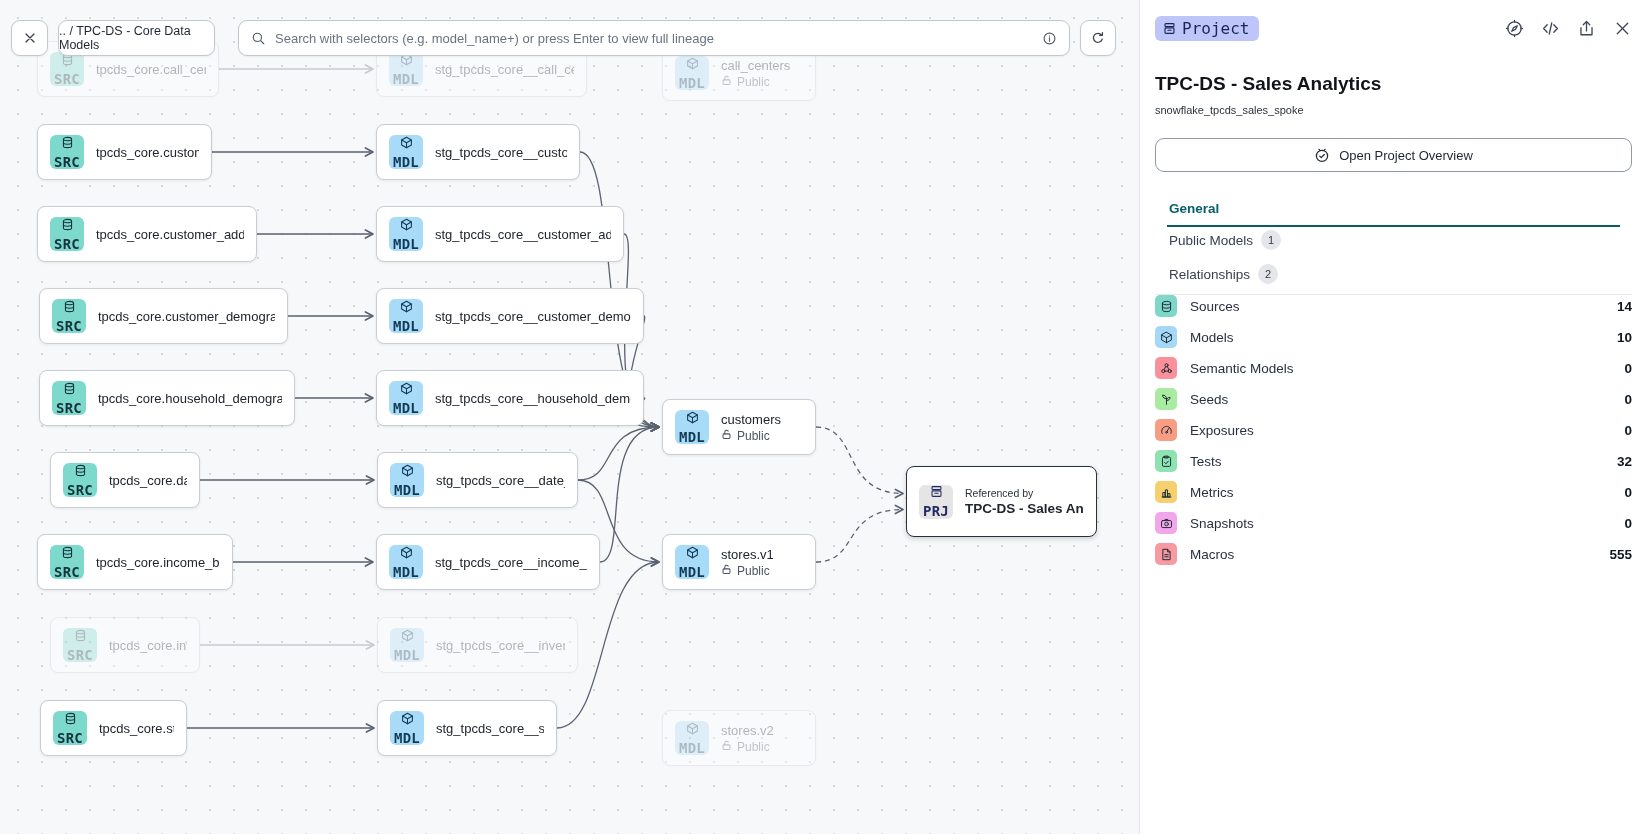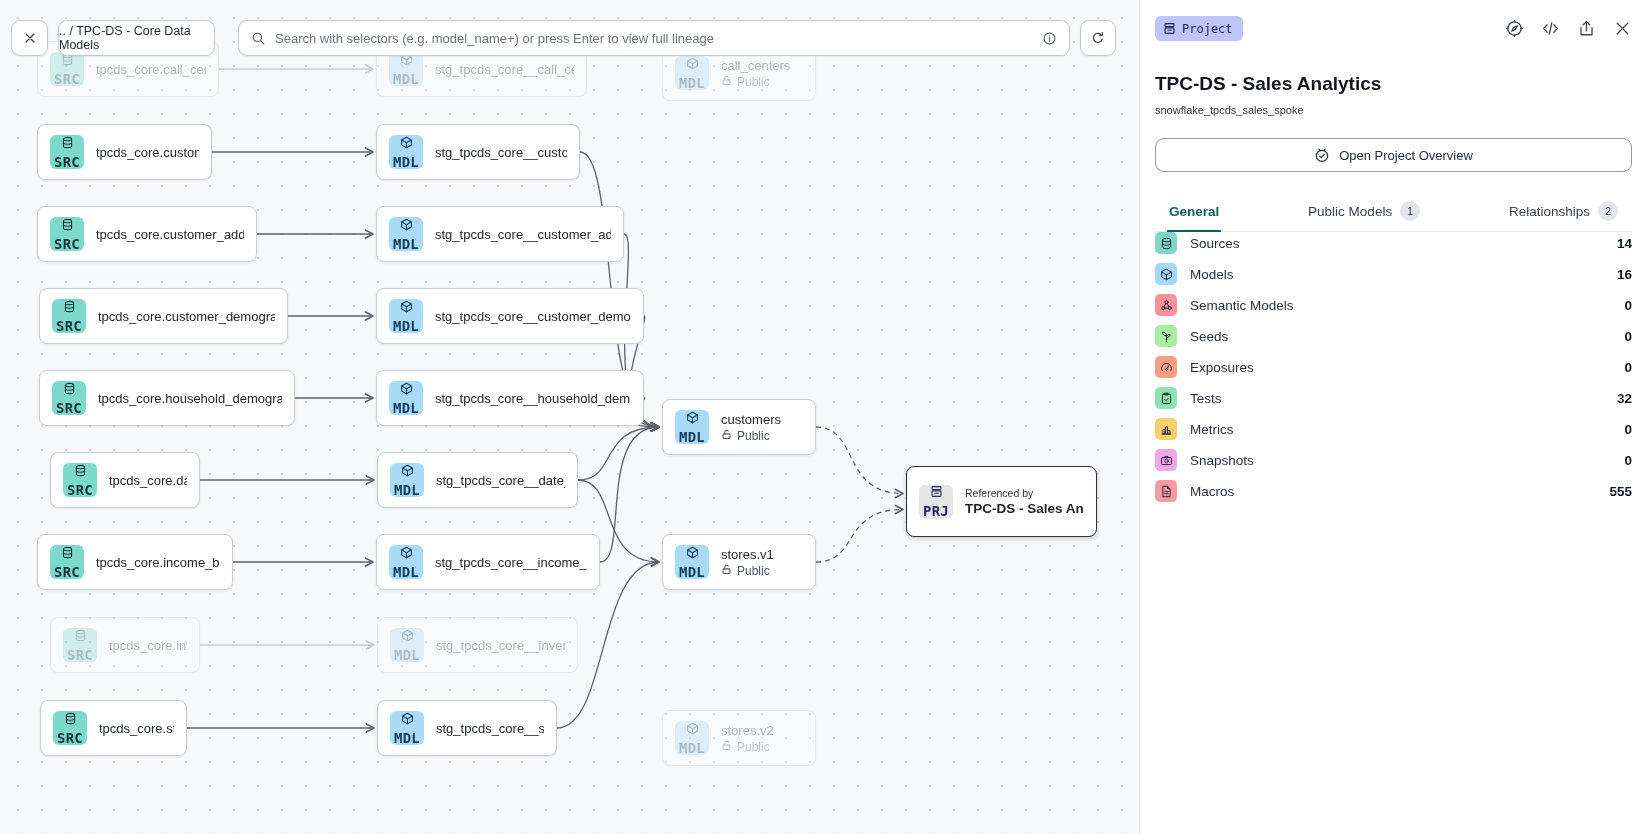--- a/index.html
+++ b/index.html
@@ -53,37 +53,37 @@
     font-family:"Liberation Sans", sans-serif; background:transparent; }
   #search-input::placeholder { color:#6a7280; }
   #btn-refresh { left:1080px; width:36px; }
 
   
   #panel { position:absolute; left:1139px; top:0; width:509px; height:834px; background:#fff;
     border-left:1px solid #e3e6ea; padding:16px 16px 0 15px; }
   #panel-header { display:flex; align-items:center; justify-content:space-between; }
   #project-badge { display:flex; align-items:center; gap:6px; background:#bdc5f9; color:#1b2559;
     border-radius:6px; height:25px; padding:0 10px 0 8px;
-    font-family:"DejaVu Sans Mono", monospace; font-size:12px; font-weight:500; }
+    font-family:"DejaVu Sans Mono", monospace; font-size:16px; font-weight:500; }
   #project-badge svg { width:13px; height:13px; stroke:#1b2559; fill:none; stroke-width:1.4;
     stroke-linecap:round; stroke-linejoin:round; }
   #panel-actions { display:flex; align-items:center; gap:16px; color:#3e4756; }
   #panel-actions .pabtn { width:20px; height:20px; display:flex; align-items:center;
     justify-content:center; cursor:pointer; }
   #panel-actions svg { width:19px; height:19px; stroke:currentColor; fill:none; stroke-width:1.4;
     stroke-linecap:round; stroke-linejoin:round; }
   #panel-title { margin-top:32px; font-size:19px; font-weight:bold; color:#11151b; }
   #panel-subtitle { margin-top:9px; font-size:11px; color:#2c333d; }
   #overview-btn { margin-top:22px; width:100%; height:34px; background:#fff; border:1px solid #9099a5;
     border-radius:9px; display:flex; align-items:center; justify-content:center; gap:9px;
     font-size:13px; color:#1f2732; cursor:pointer; font-family:"Liberation Sans", sans-serif; }
   #overview-btn svg { width:16px; height:16px; stroke:#1f2732; fill:none; stroke-width:1.4;
     stroke-linecap:round; stroke-linejoin:round; }
   #tabs { margin-top:25px; display:flex; justify-content:space-between; padding:0 12px;
-    border-bottom:1px solid #e7e9ed; }
+    border-bottom:1px solid #e7e9ed;flex-direction:column; }
   .tab { display:flex; align-items:center; gap:8px; font-size:13.5px; color:#374151;
     padding:4px 2px 9px; cursor:pointer; border-bottom:2.5px solid transparent; margin-bottom:-1px; }
   .tab.active { color:#085d66; font-weight:bold; border-bottom-color:#085d66; }
   .tab-badge { background:#e4e6eb; color:#323a45; border-radius:10px; min-width:20px; height:20px;
     display:flex; align-items:center; justify-content:center; font-size:11px; font-weight:normal;
     padding:0 5px; }
   #resources-header { margin-top:15px; font-size:11.5px; font-weight:bold; color:#343c49; }
   #resource-list { display:flex; flex-direction:column; gap:9px; }
   .res-row { display:flex; align-items:center; gap:13px; height:22px; cursor:pointer; }
   .res-icon { width:22px; height:22px; border-radius:5px; flex:0 0 22px; display:flex;
@@ -535,21 +535,21 @@
           <span class="res-count">14</span>
         </div>
         <div class="res-row">
           <span class="res-icon" style="background:#a5d8f6">
             <svg viewBox="0 0 16 16">
               <path d="M8 1.6 14 5v6L8 14.4 2 11V5z"></path>
               <path d="M2 5l6 3.4L14 5M8 8.4v6"></path>
             </svg>
           </span>
           <span class="res-label">Models</span>
-          <span class="res-count">16</span>
+          <span class="res-count">10</span>
         </div>
         <div class="res-row">
           <span class="res-icon" style="background:#fa909b">
             <svg viewBox="0 0 16 16">
               <circle cx="4" cy="11.2" r="1.9"></circle>
               <circle cx="12" cy="11.2" r="1.9"></circle>
               <circle cx="8" cy="4" r="1.9"></circle>
               <path d="M7 5.7 5 9.5M9 5.7l2 3.8M5.9 11.2h4.2"></path>
             </svg>
           </span>

